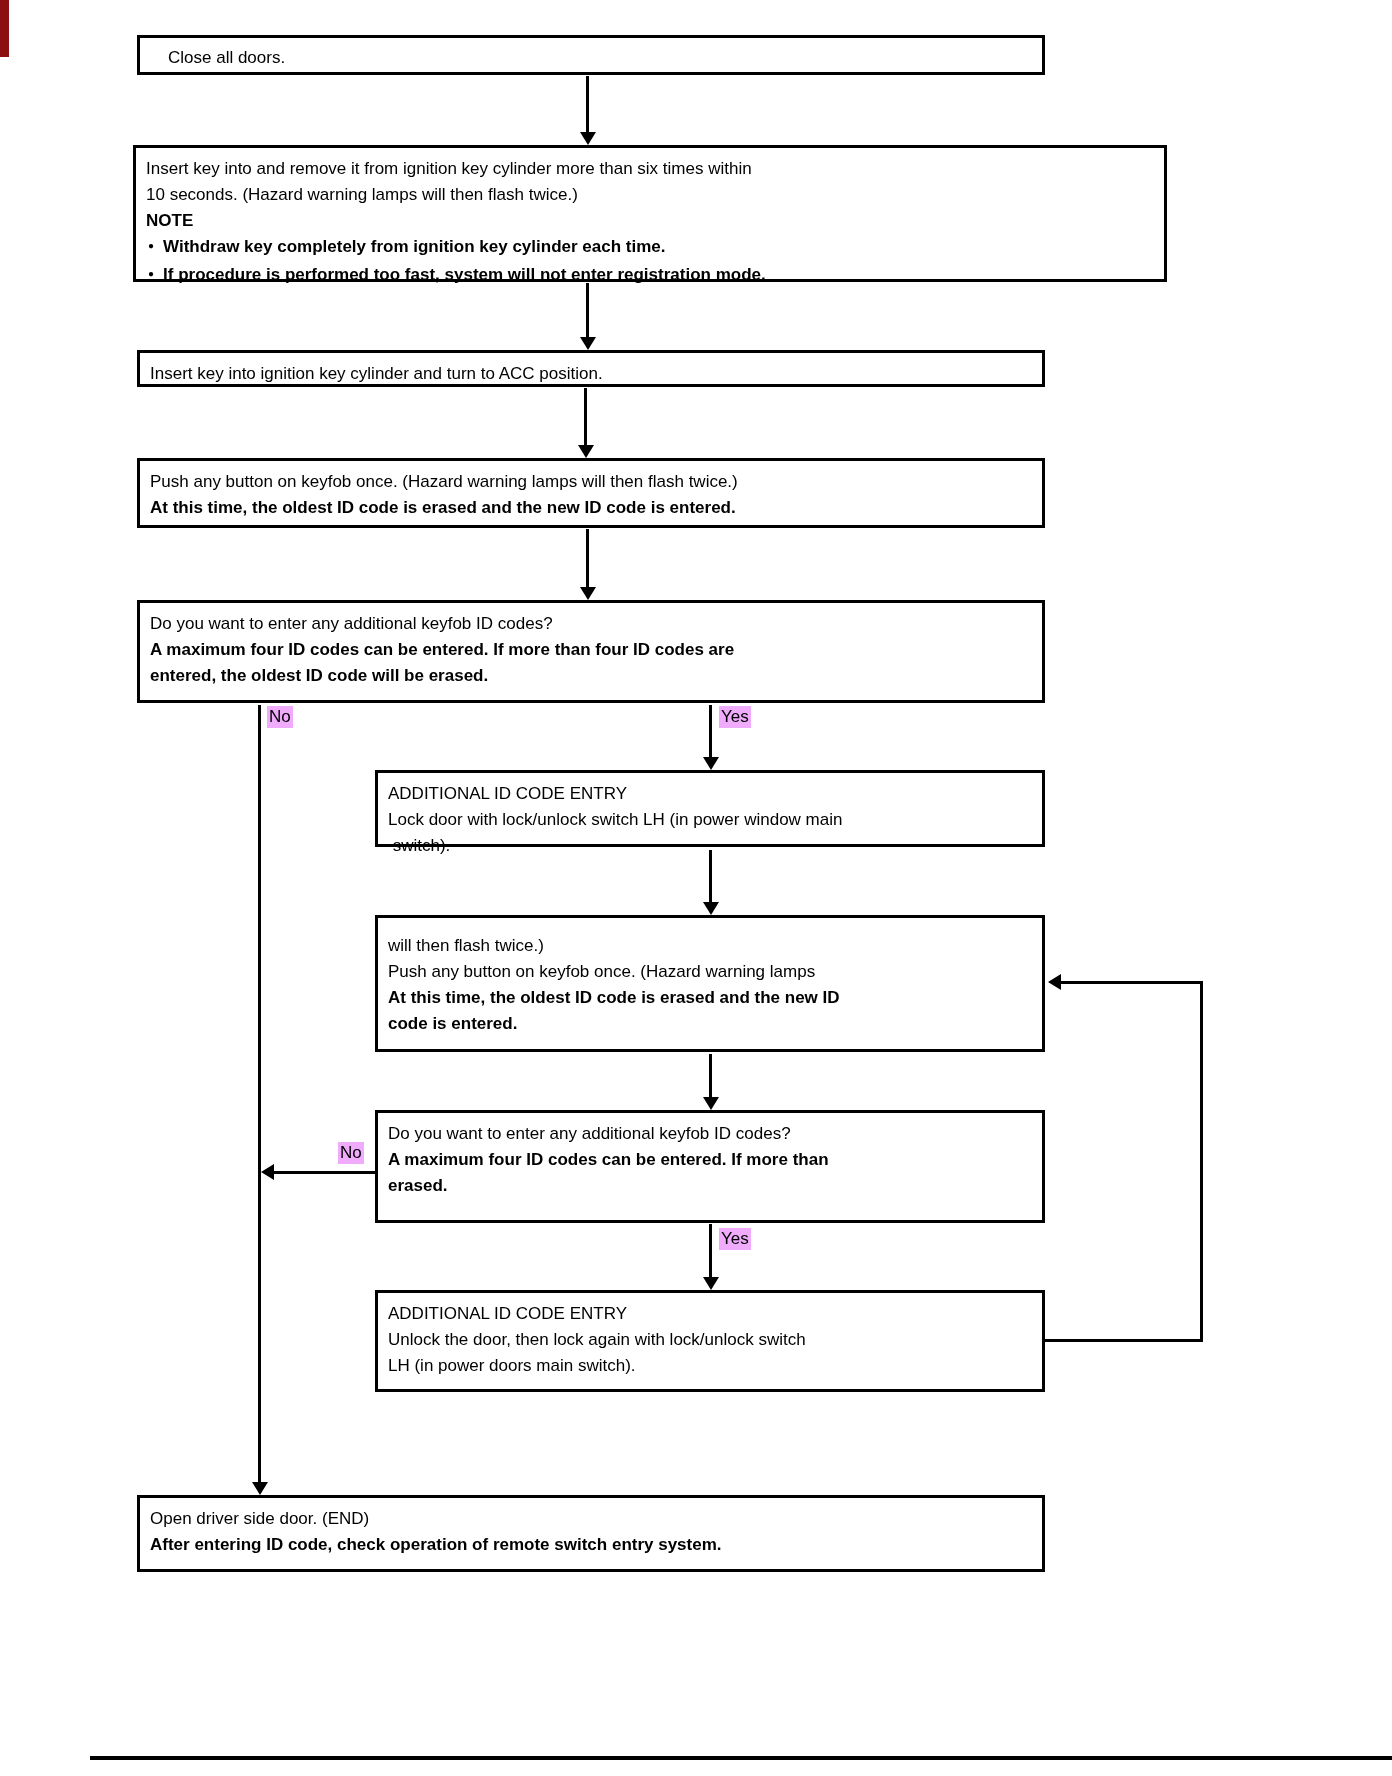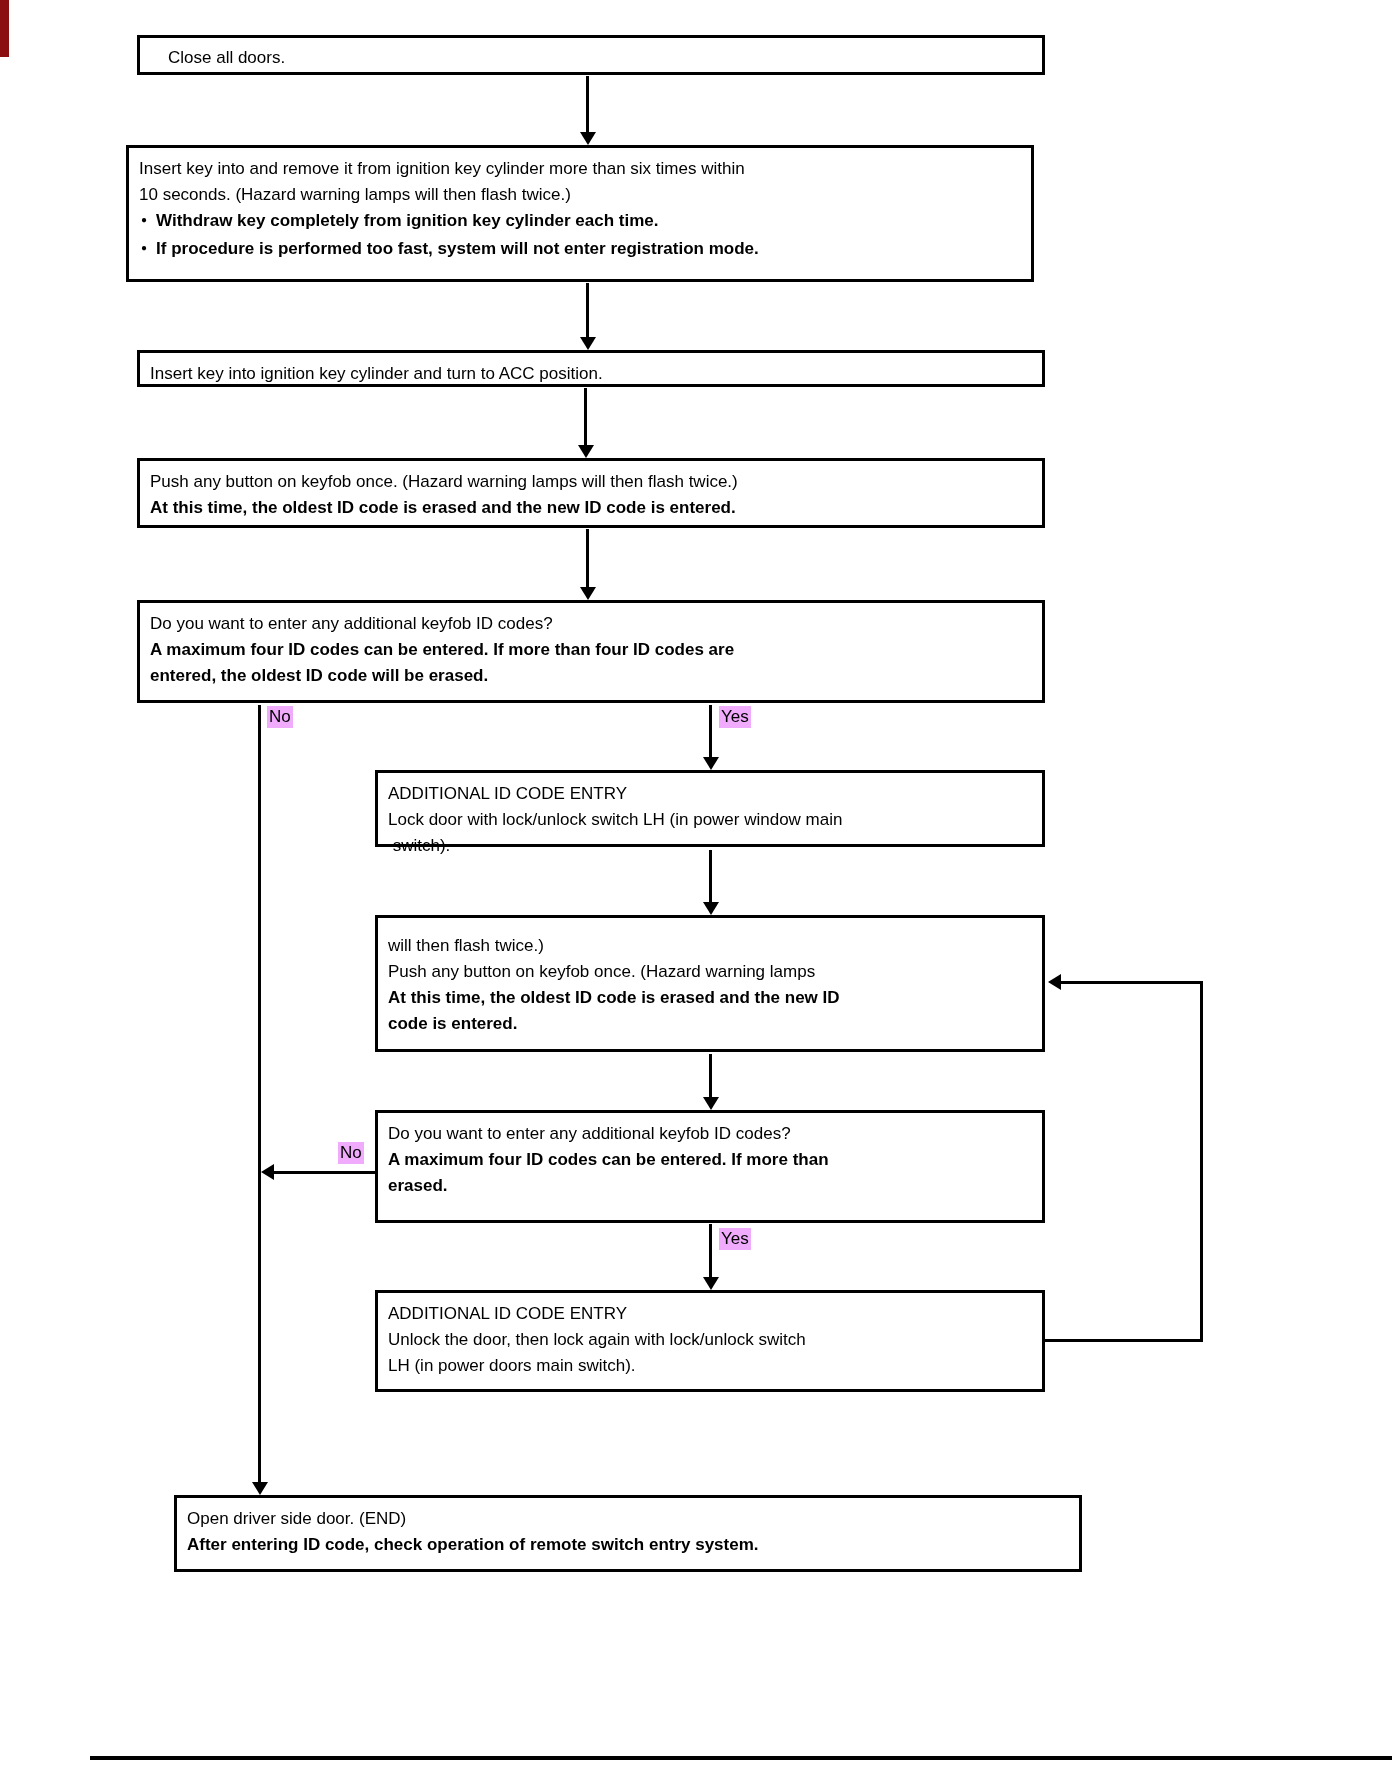--- a/index.html
+++ b/index.html
@@ -71,23 +71,24 @@
 
   <div class="scan-artifact"></div>
 
   <div class="box" style="left:137px; top:35px; width:908px; height:40px; padding:7px 10px 0 28px;">
     <div class="line">Close all doors.</div>
   </div>
 
   <div class="vline" style="left:586px; top:76px; height:57px;"></div>
   <div class="arrow-down" style="left:580px; top:132px;"></div>
 
-  <div class="box" style="left:126px; top:145px; width:908px; height:137px;">
+  <div class="box" style="left:133px; top:145px; width:1034px; height:137px;">
     <div class="line">Insert key into and remove it from ignition key cylinder more than six times within</div>
     <div class="line">10 seconds. (Hazard warning lamps will then flash twice.)</div>
+    <div class="line b">NOTE</div>
     <div class="bullet-row">
       <span class="bullet">●</span>
       <span class="line">Withdraw key completely from ignition key cylinder each time.</span>
     </div>
     <div class="bullet-row">
       <span class="bullet">●</span>
       <span class="line">If procedure is performed too fast, system will not enter registration mode.</span>
     </div>
   </div>
 
@@ -160,20 +161,20 @@
     <div class="line">ADDITIONAL ID CODE ENTRY</div>
     <div class="line">Unlock the door, then lock again with lock/unlock switch</div>
     <div class="line">LH (in power doors main switch).</div>
   </div>
 
   <div class="hline" style="left:1045px; top:1339px; width:158px;"></div>
   <div class="vline" style="left:1200px; top:981px; height:361px;"></div>
   <div class="hline" style="left:1061px; top:981px; width:142px;"></div>
   <div class="arrow-left" style="left:1048px; top:974px;"></div>
 
-  <div class="box" style="left:137px; top:1495px; width:908px; height:77px;margin-left:37px;">
+  <div class="box" style="left:137px; top:1495px; width:908px; height:77px;">
     <div class="line">Open driver side door. (END)</div>
     <div class="line b">After entering ID code, check operation of remote switch entry system.</div>
   </div>
 
   <div class="bottom-rule"></div>
 
 </div>
 
 </body></html>

